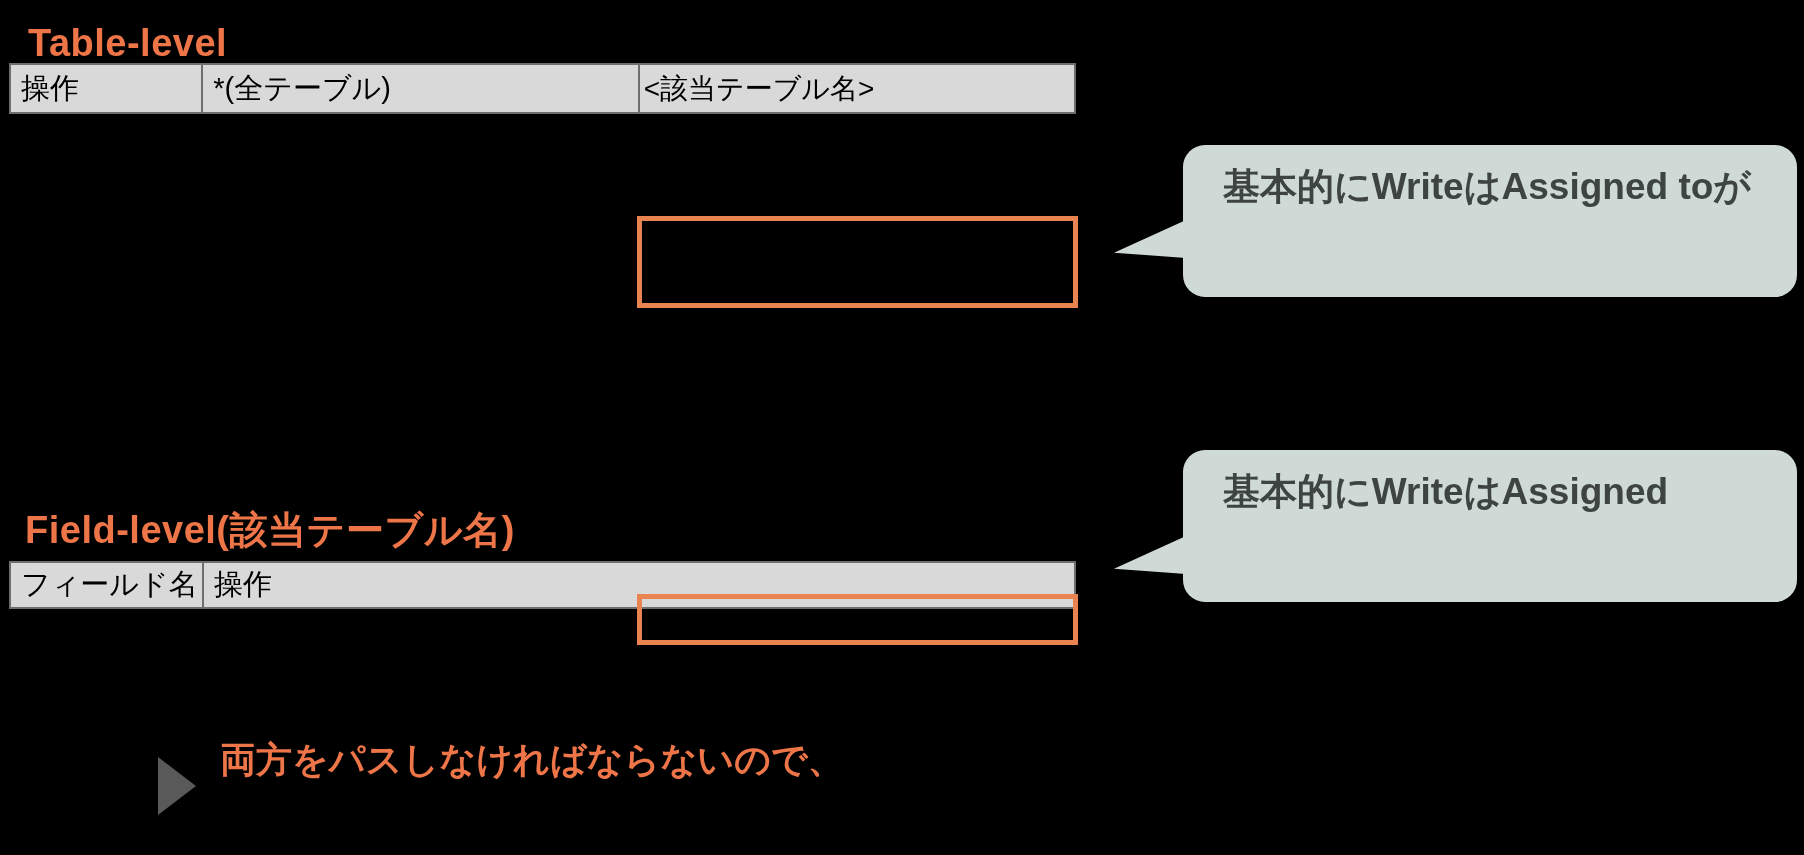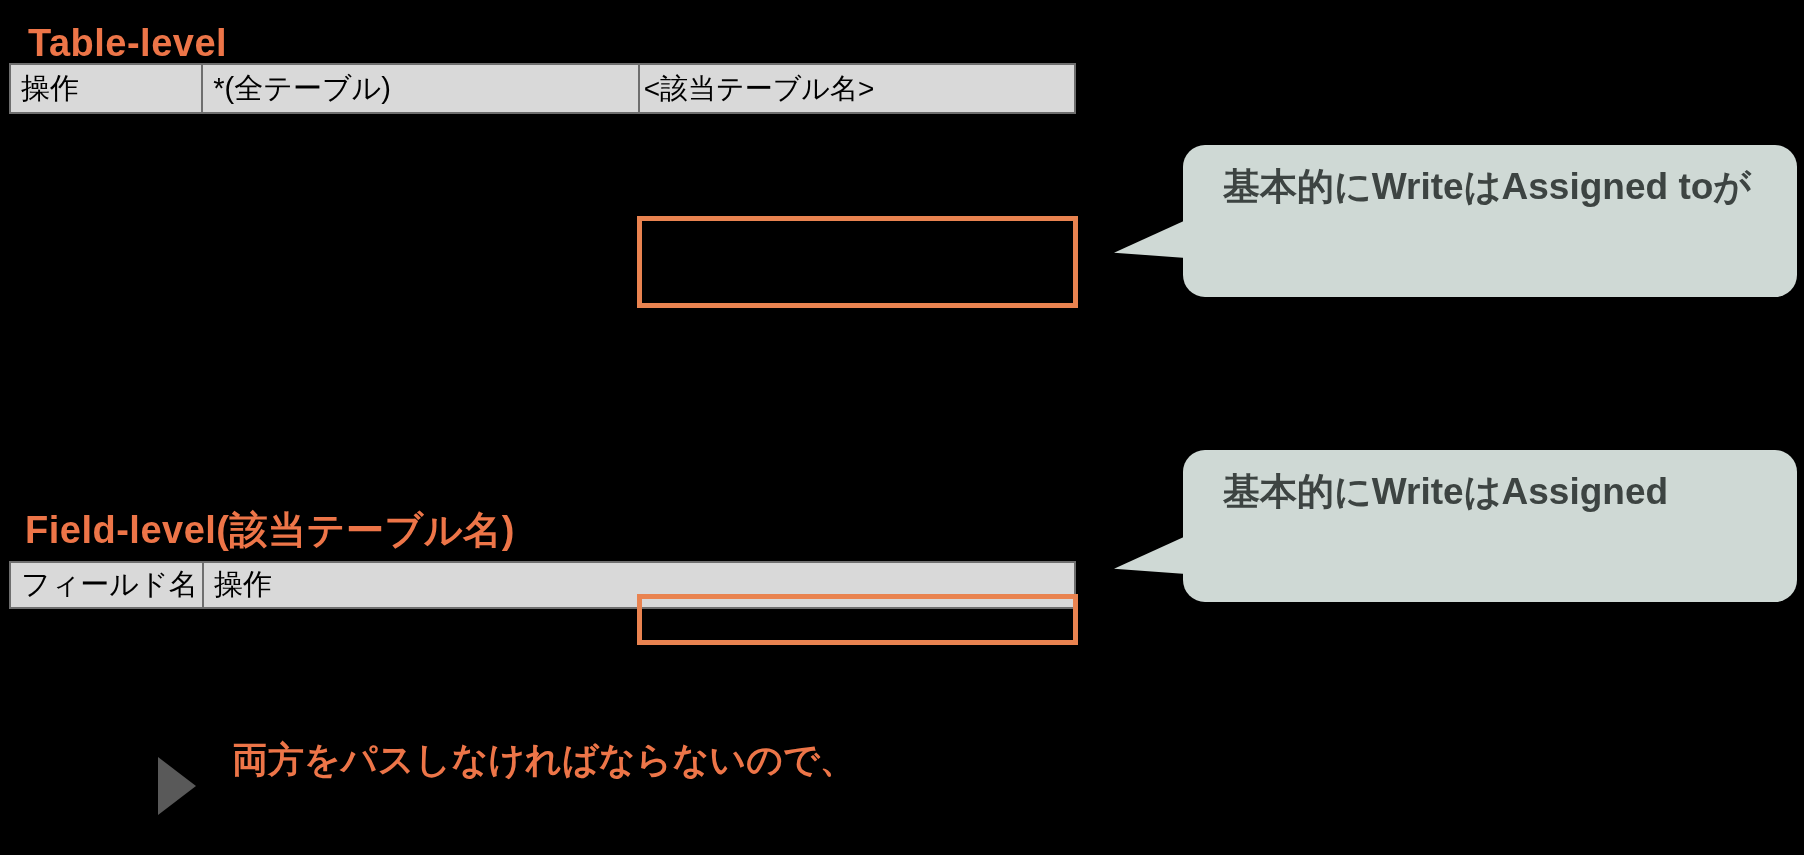--- a/index.html
+++ b/index.html
@@ -104,21 +104,21 @@
     left: 158px;
     top: 757px;
     width: 0;
     height: 0;
     border-top: 29px solid transparent;
     border-bottom: 29px solid transparent;
     border-left: 38px solid #595959;
   }
   .conclusion-text {
     position: absolute;
-    left: 232px;
+    left: 220px;
     top: 737px;
   }
   .conclusion-text .line {
     display: block;
     font-size: 36px;
     font-weight: bold;
     color: #ED7548;
     line-height: 45px;
     white-space: nowrap;
   }

